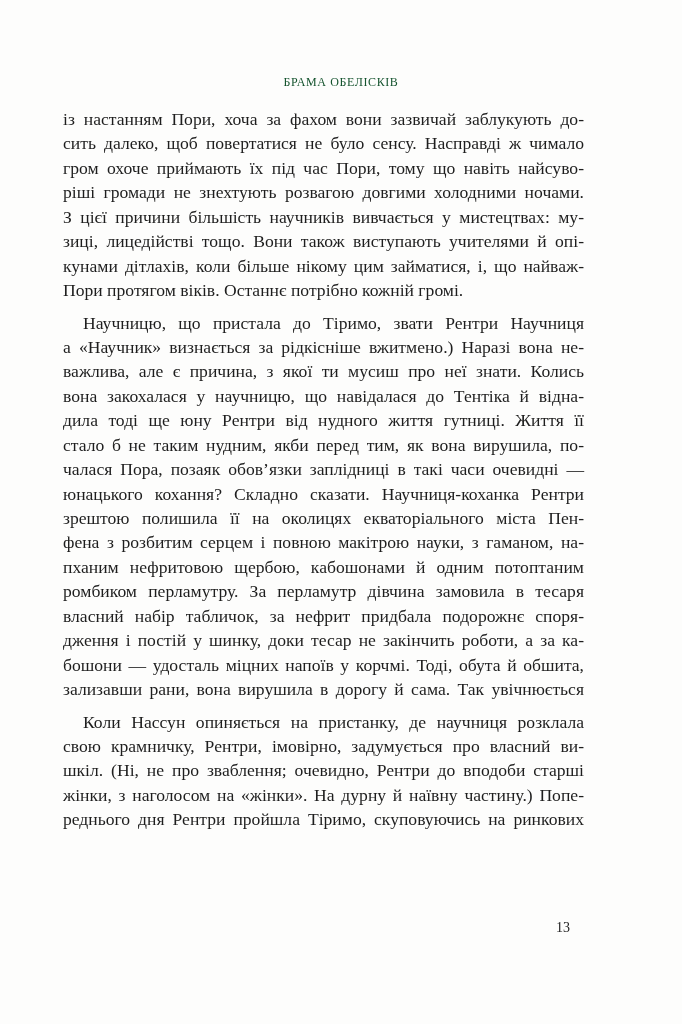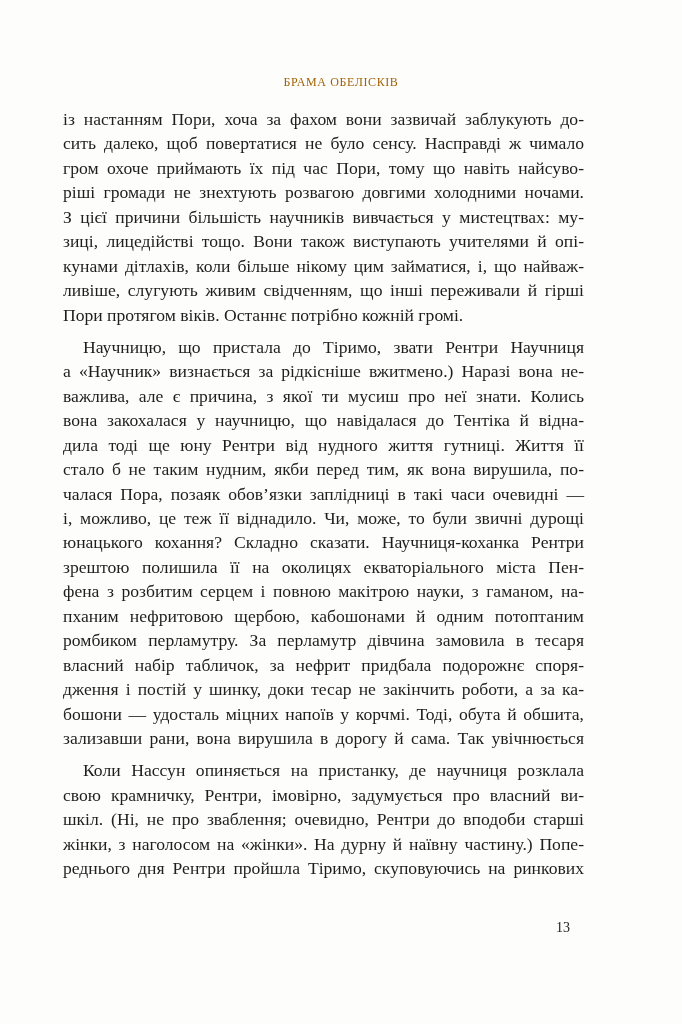--- a/index.html
+++ b/index.html
@@ -24,21 +24,21 @@
       height: 1024px;
     }
     .running-head {
       position: absolute;
       top: 75px;
       left: 0;
       width: 682px;
       text-align: center;
       font-size: 12px;
       letter-spacing: 0.6px;
-      color: #a16207;
+      color: #14532d;
     }
     .text-block {
       position: absolute;
       left: 63px;
       top: 107px;
       width: 521px;
     }
     .line {
       display: block;
       height: 24.45px;
@@ -73,32 +73,30 @@
 
   <div class="text-block" id="text-block">
       <div>
         <span class="line">із настанням Пори, хоча за фахом вони зазвичай заблукують до-</span>
         <span class="line">сить далеко, щоб повертатися не було сенсу. Насправді ж чимало</span>
         <span class="line">гром охоче приймають їх під час Пори, тому що навіть найсуво-</span>
         <span class="line">ріші громади не знехтують розвагою довгими холодними ночами.</span>
         <span class="line">З цієї причини більшість научників вивчається у мистецтвах: му-</span>
         <span class="line">зиці, лицедійстві тощо. Вони також виступають учителями й опі-</span>
         <span class="line">кунами дітлахів, коли більше нікому цим займатися, і, що найваж-</span>
-        <span class="line">ливіше, слугують живим свідченням, що інші переживали й гірші</span>
         <span class="line last">Пори протягом віків. Останнє потрібно кожній громі.</span>
       </div>
       <div>
         <span class="line indent">Научницю, що пристала до Тіримо, звати Рентри Научниця</span>
         <span class="line">а «Научник» визнається за рідкісніше вжитмено.) Наразі вона не-</span>
         <span class="line">важлива, але є причина, з якої ти мусиш про неї знати. Колись</span>
         <span class="line">вона закохалася у научницю, що навідалася до Тентіка й відна-</span>
         <span class="line">дила тоді ще юну Рентри від нудного життя гутниці. Життя її</span>
         <span class="line">стало б не таким нудним, якби перед тим, як вона вирушила, по-</span>
         <span class="line">чалася Пора, позаяк обов’язки заплідниці в такі часи очевидні —</span>
-        <span class="line">і, можливо, це теж її віднадило. Чи, може, то були звичні дурощі</span>
         <span class="line">юнацького кохання? Складно сказати. Научниця-коханка Рентри</span>
         <span class="line">зрештою полишила її на околицях екваторіального міста Пен-</span>
         <span class="line">фена з розбитим серцем і повною макітрою науки, з гаманом, на-</span>
         <span class="line">пханим нефритовою щербою, кабошонами й одним потоптаним</span>
         <span class="line">ромбиком перламутру. За перламутр дівчина замовила в тесаря</span>
         <span class="line">власний набір табличок, за нефрит придбала подорожнє споря-</span>
         <span class="line">дження і постій у шинку, доки тесар не закінчить роботи, а за ка-</span>
         <span class="line">бошони — удосталь міцних напоїв у корчмі. Тоді, обута й обшита,</span>
         <span class="line">зализавши рани, вона вирушила в дорогу й сама. Так увічнюється</span>
       </div>

